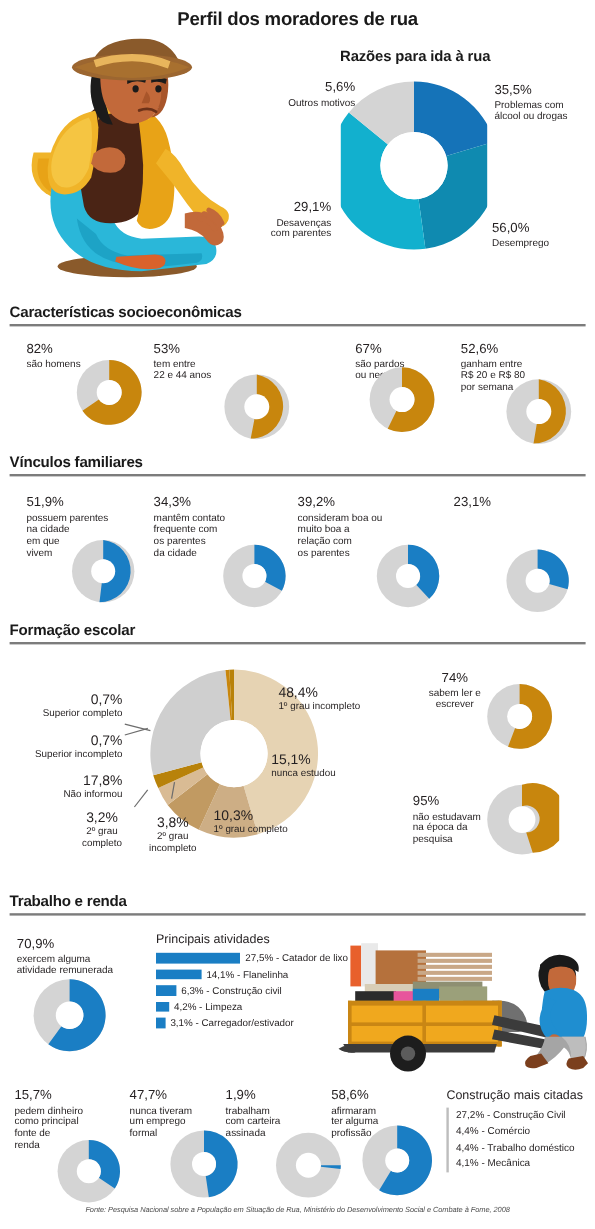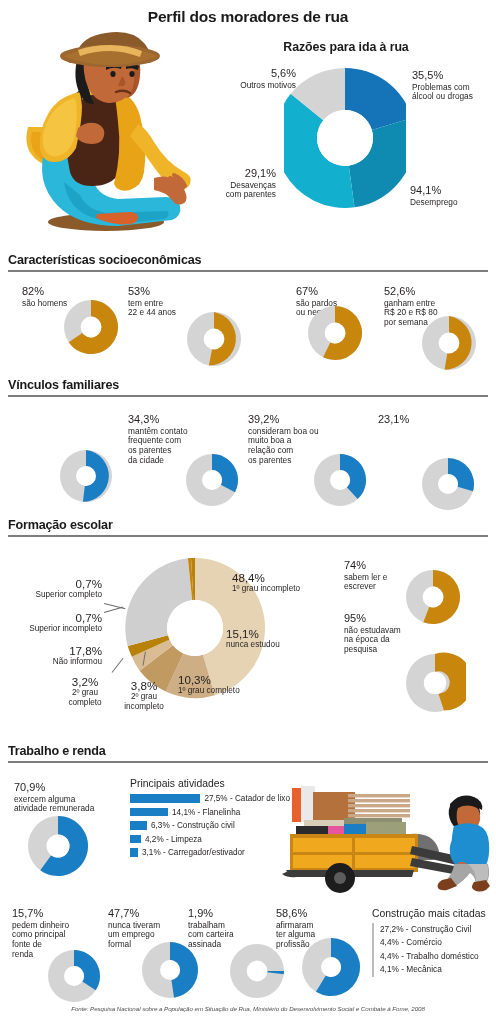--- a/index.html
+++ b/index.html
@@ -145,21 +145,21 @@
     <div class="pct">5,6%</div>
     <div class="cap">Outros motivos</div>
   </div>
 
   <div class="stat" style="left:412px;top:70px;width:84px;">
     <div class="pct">35,5%</div>
     <div class="cap">Problemas com<br>álcool ou drogas</div>
   </div>
 
   <div class="stat" style="left:410px;top:185px;width:84px;">
-    <div class="pct">94,1%</div>
+    <div class="pct">56,0%</div>
     <div class="cap">Desemprego</div>
   </div>
 
   <div class="stat ralign" style="left:196px;top:168px;width:80px;">
     <div class="pct">29,1%</div>
     <div class="cap">Desavenças<br>com parentes</div>
   </div>
 
   <div class="section" style="top:253px;">
     <h2>Características socioeconômicas</h2>
@@ -220,20 +220,24 @@
       <circle r="10.4" fill="#ffffff"></circle>
     </g>
       </svg>
   </div>
 
   <div class="section" style="top:378px;">
     <h2>Vínculos familiares</h2>
     <div class="rule"></div>
   </div>
 
+  <div class="stat" style="left:22px;top:414px;width:78px;">
+    <div class="pct">51,9%</div>
+    <div class="cap">possuem parentes<br>na cidade<br>em que<br>vivem</div>
+  </div>
   <div class="donut" style="left:58px;top:448px;">
     <svg width="56" height="56" viewBox="0 0 56 56">
         <g transform="translate(28,28)">
       <circle r="26" fill="#d4d4d4"></circle>
       <path d="M 0 -26 A 26 26 0 0 1 -3.10 25.81 L -1.19 9.92 A 10 10 0 0 0 0 -10 Z" fill="#1a7ec4"></path>
       <circle r="10" fill="#ffffff"></circle>
     </g>
       </svg>
   </div>
 
@@ -337,35 +341,35 @@
   <div class="edu-lab" style="left:226px;top:628px;width:88px;">
     <div class="pct">15,1%</div>
     <div class="cap">nunca estudou</div>
   </div>
 
   <div class="edu-lab" style="left:232px;top:572px;width:106px;">
     <div class="pct">48,4%</div>
     <div class="cap">1º grau incompleto</div>
   </div>
 
-  <div class="stat" style="left:344px;top:560px;width:70px;">
+  <div class="stat" style="left:344px;top:560px;width:70px;text-align:center;">
     <div class="pct">74%</div>
     <div class="cap">sabem ler e<br>escrever</div>
   </div>
   <div class="donut" style="left:404px;top:568px;">
     <svg width="58" height="58" viewBox="0 0 58 58">
         <g transform="translate(29,29)">
       <circle r="27" fill="#d4d4d4"></circle>
       <path d="M 0 -27 A 27 27 0 1 1 -9.63 25.23 L -3.71 9.72 A 10.4 10.4 0 1 0 0 -10.4 Z" fill="#c8860d"></path>
       <circle r="10.4" fill="#ffffff"></circle>
     </g>
       </svg>
   </div>
 
-  <div class="stat" style="left:344px;top:613px;width:78px;">
+  <div class="stat" style="left:344px;top:663px;width:78px;">
     <div class="pct">95%</div>
     <div class="cap">não estudavam<br>na época da<br>pesquisa</div>
   </div>
   <div class="donut" style="left:404px;top:652px;">
     <svg width="62" height="62" viewBox="0 0 62 62">
         <g transform="translate(31,31)">
       <circle r="29" fill="#d4d4d4"></circle>
       <path d="M 0 -29 A 29 29 0 1 1 8.96 27.58 L 3.46 10.64 A 11.2 11.2 0 1 0 0 -11.2 Z" fill="#c8860d"></path>
       <circle r="11.2" fill="#ffffff"></circle>
     </g>

